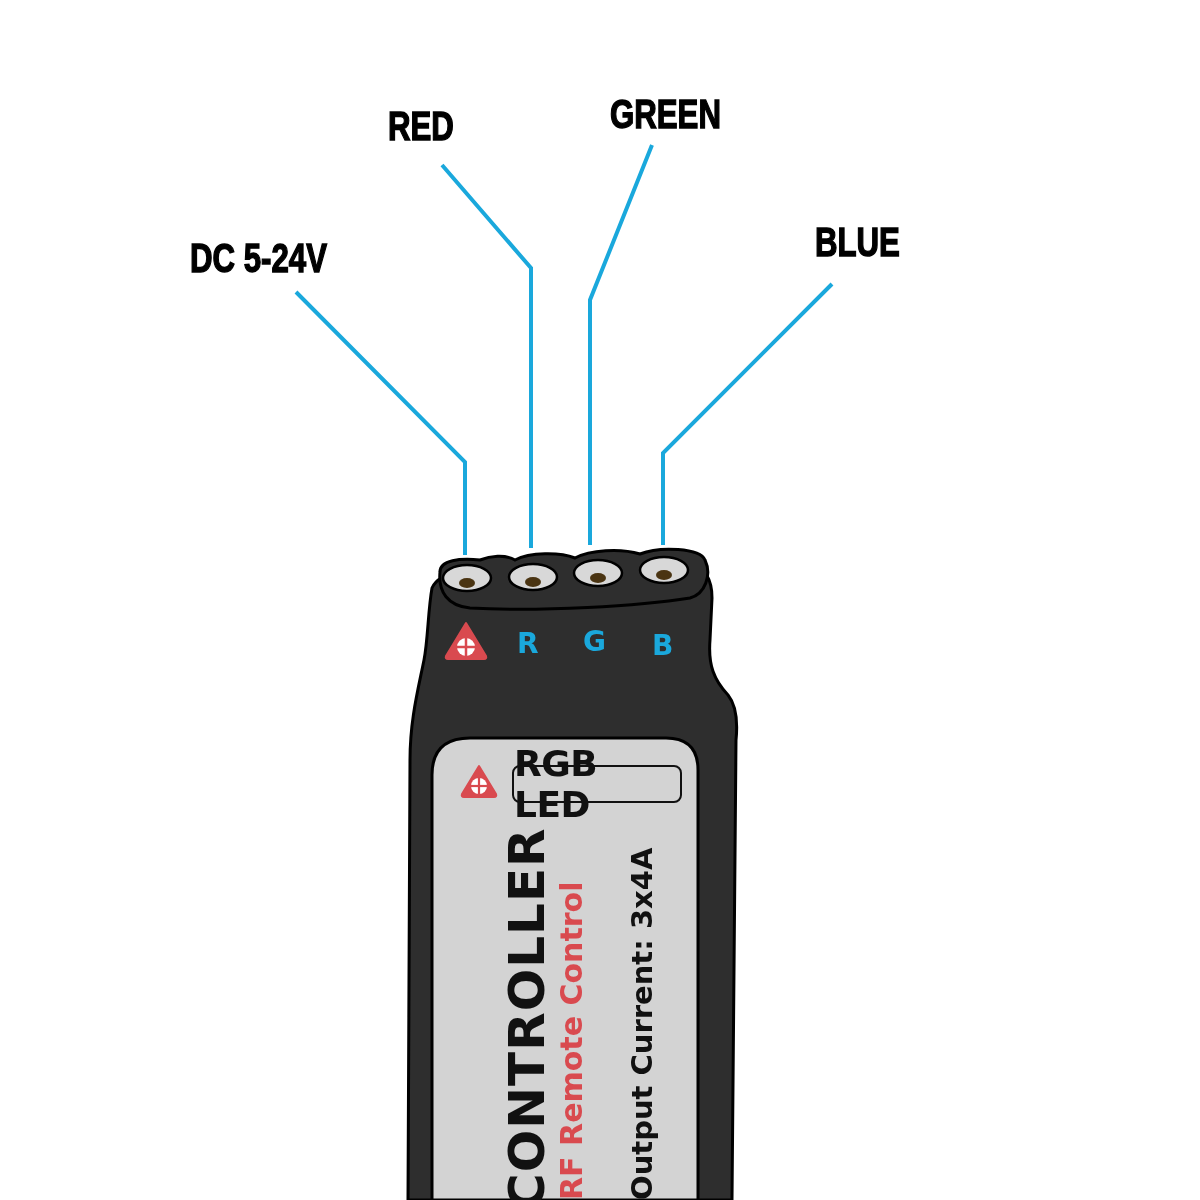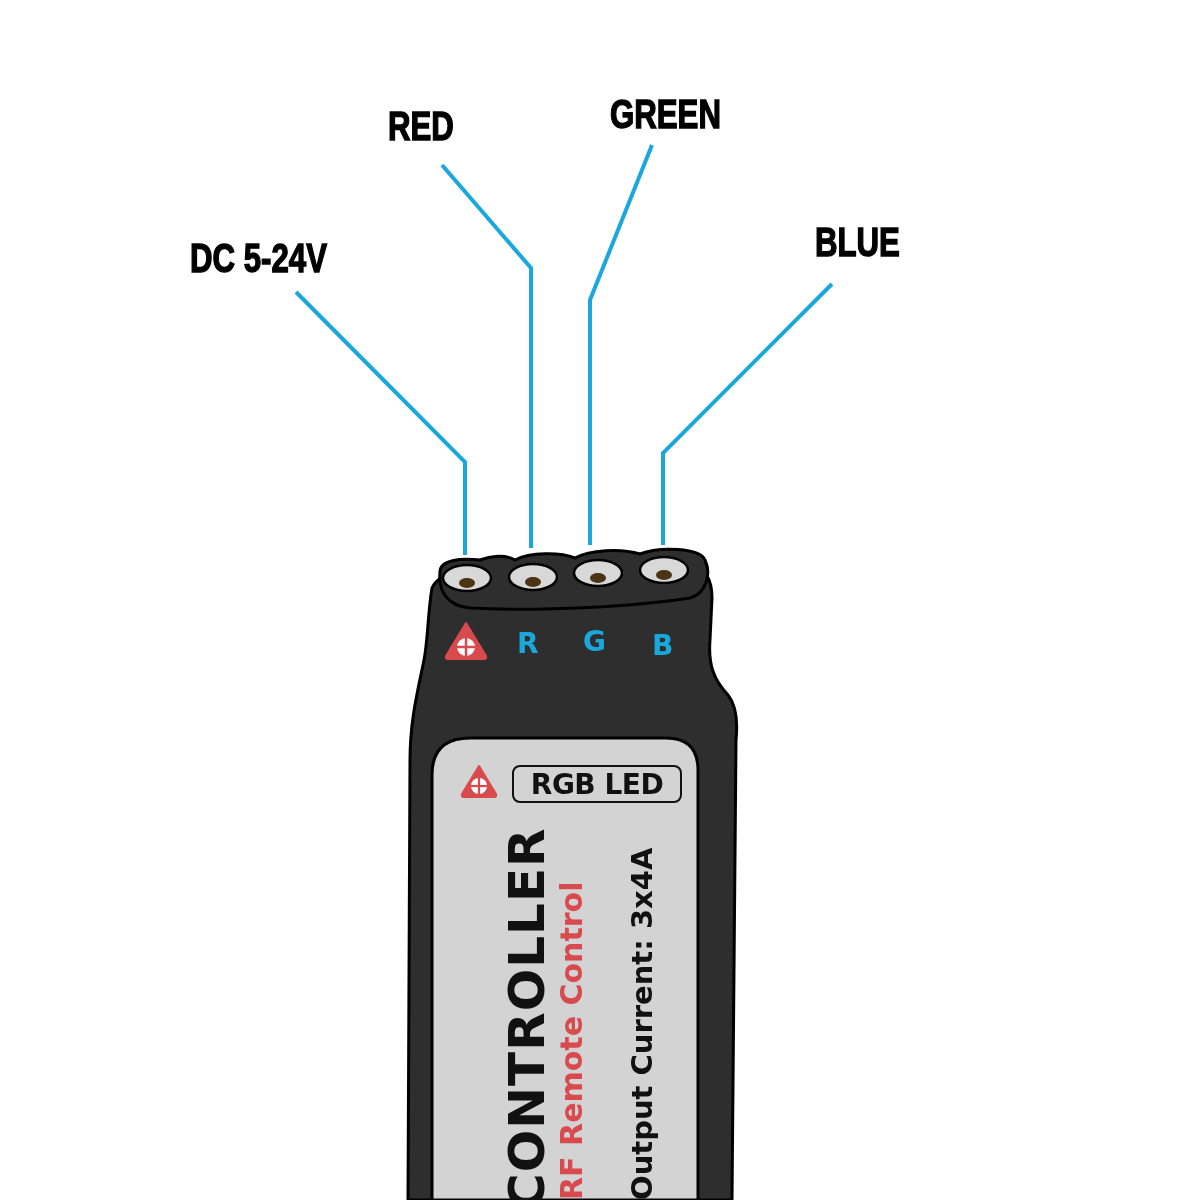--- a/index.html
+++ b/index.html
@@ -30,21 +30,21 @@
     .badge {
       position: absolute;
       left: 512px; top: 765px;
       width: 170px; height: 38px;
       border: 2.5px solid #111;
       border-radius: 8px;
       box-sizing: border-box;
       display: flex; align-items: center; justify-content: center;
       font-family: "DejaVu Sans", sans-serif;
       font-weight: bold;
-      font-size: 28px;
+      font-size: 36px;
       color: #111;
       letter-spacing: -0.5px;
     }
     .vtext {
       position: absolute;
       transform: rotate(-90deg);
       transform-origin: left top;
       white-space: nowrap;
       line-height: 1;
     }

